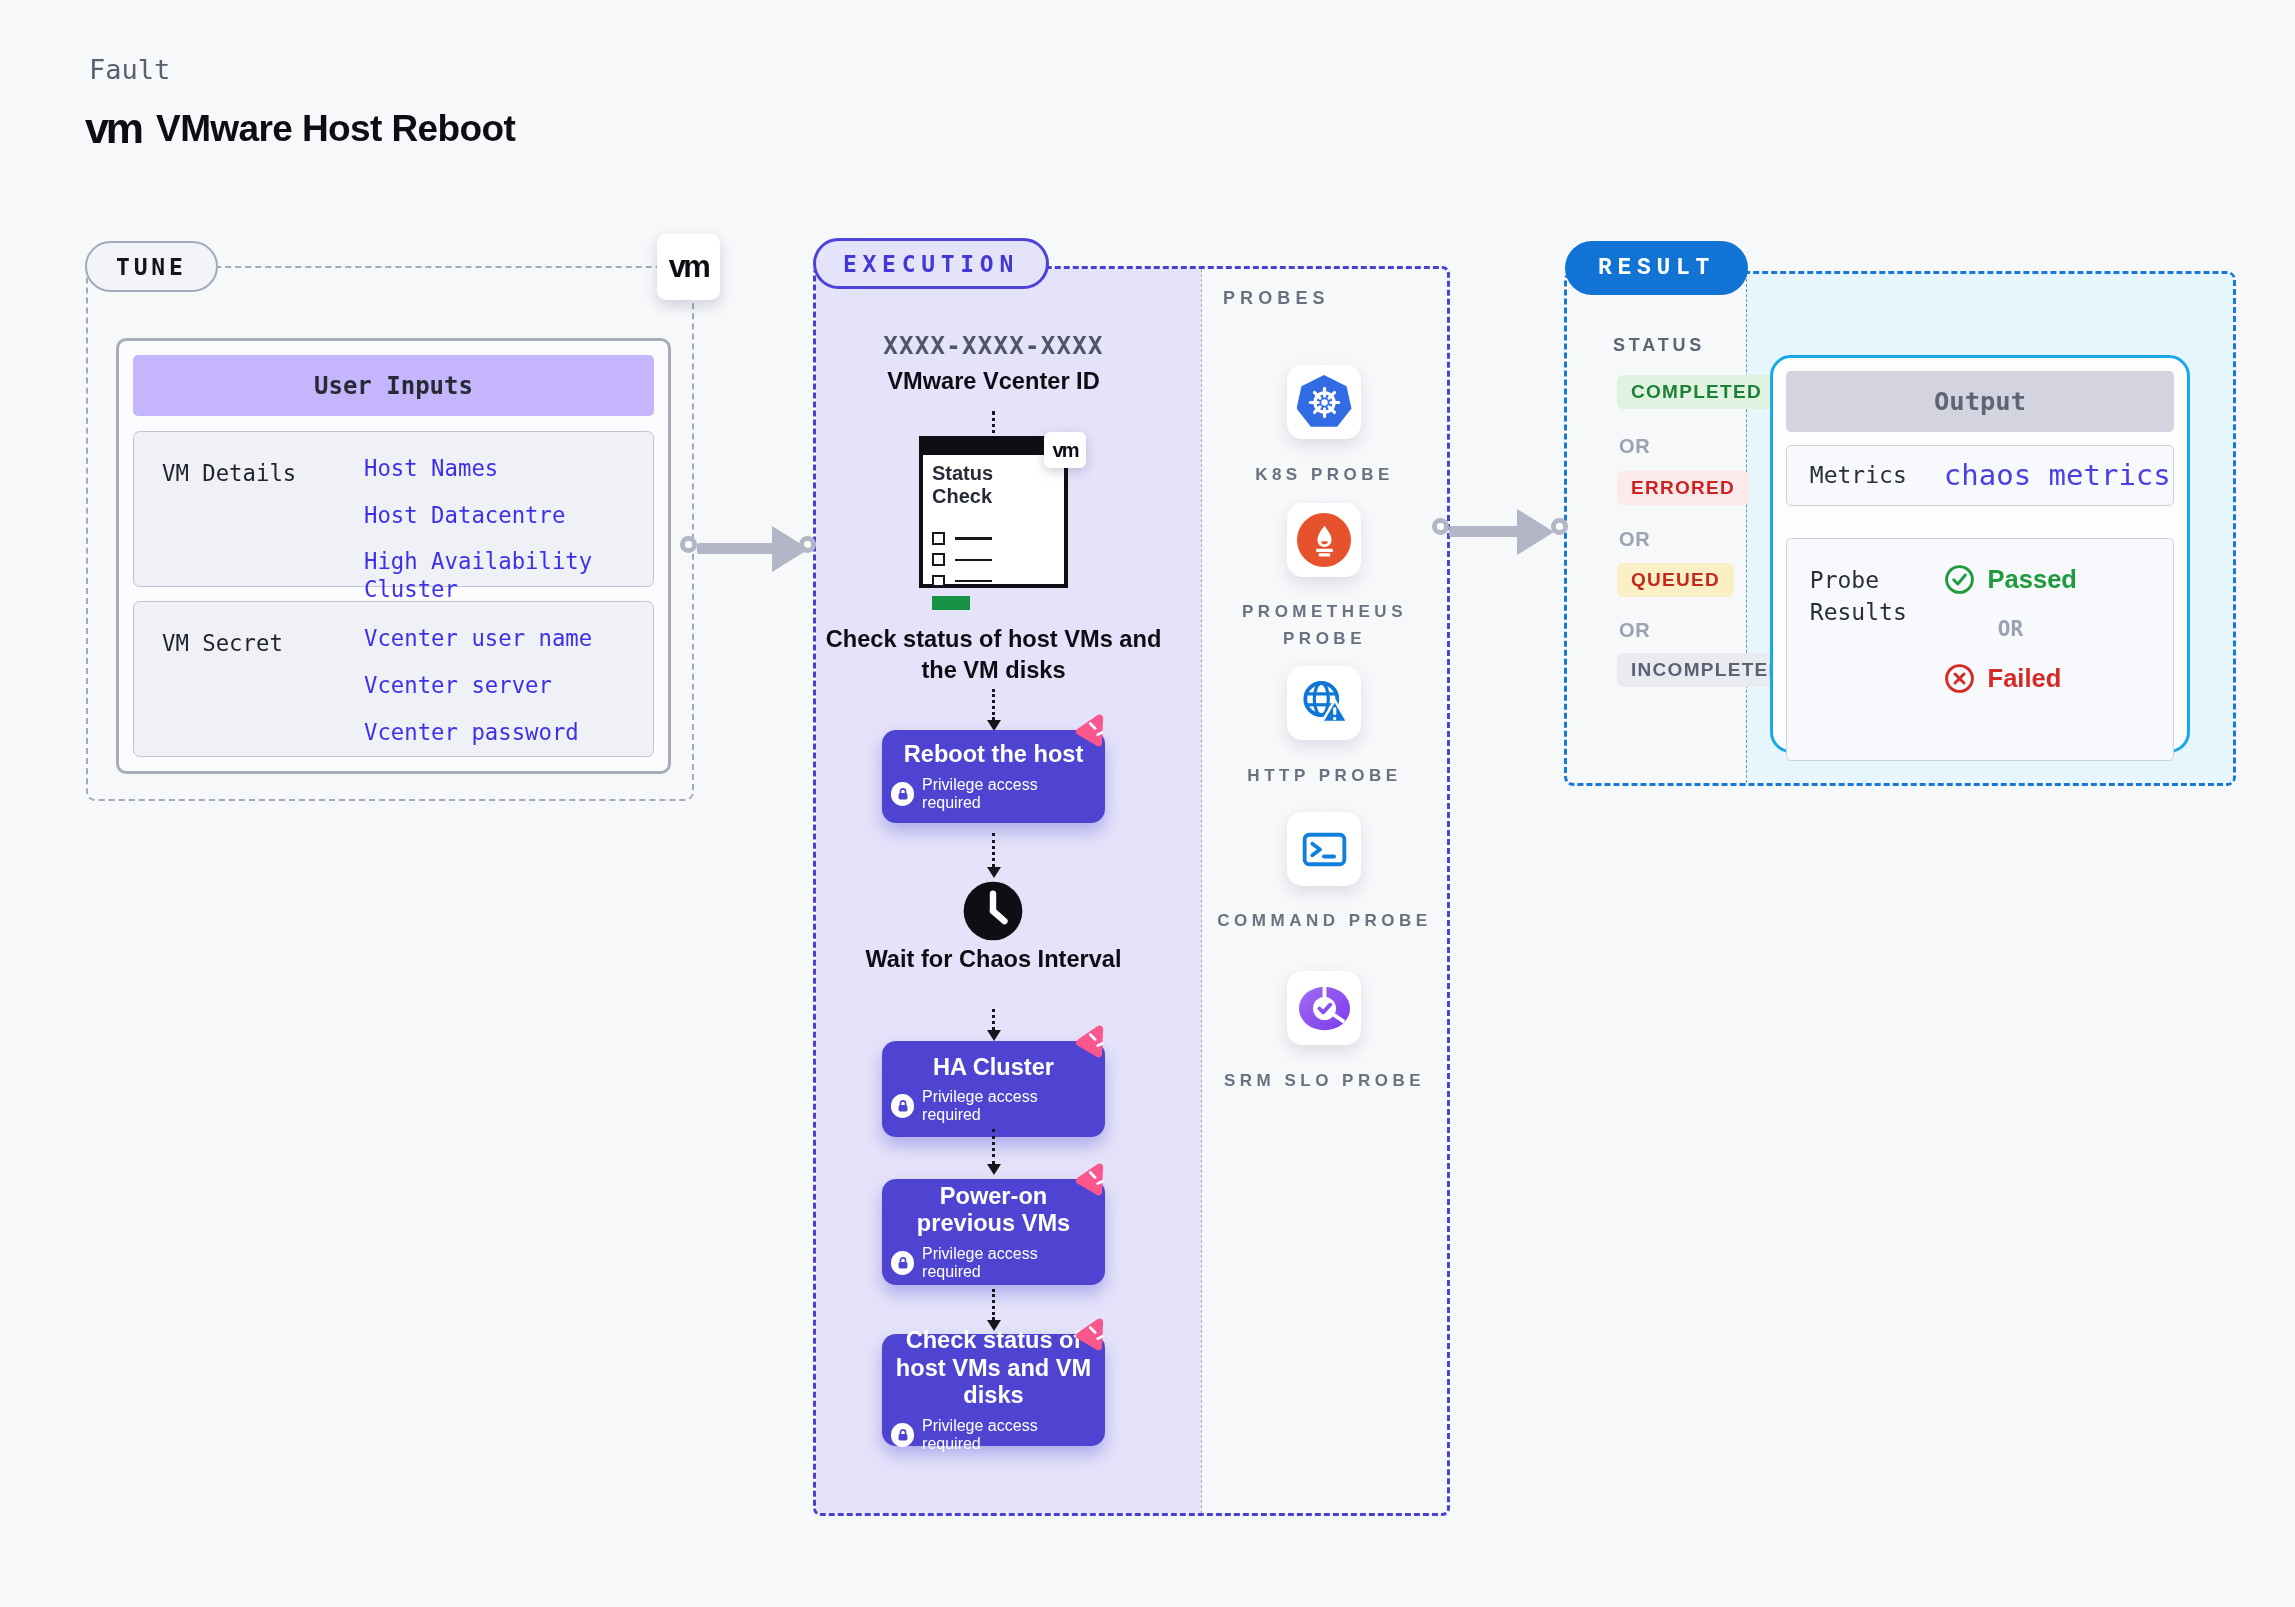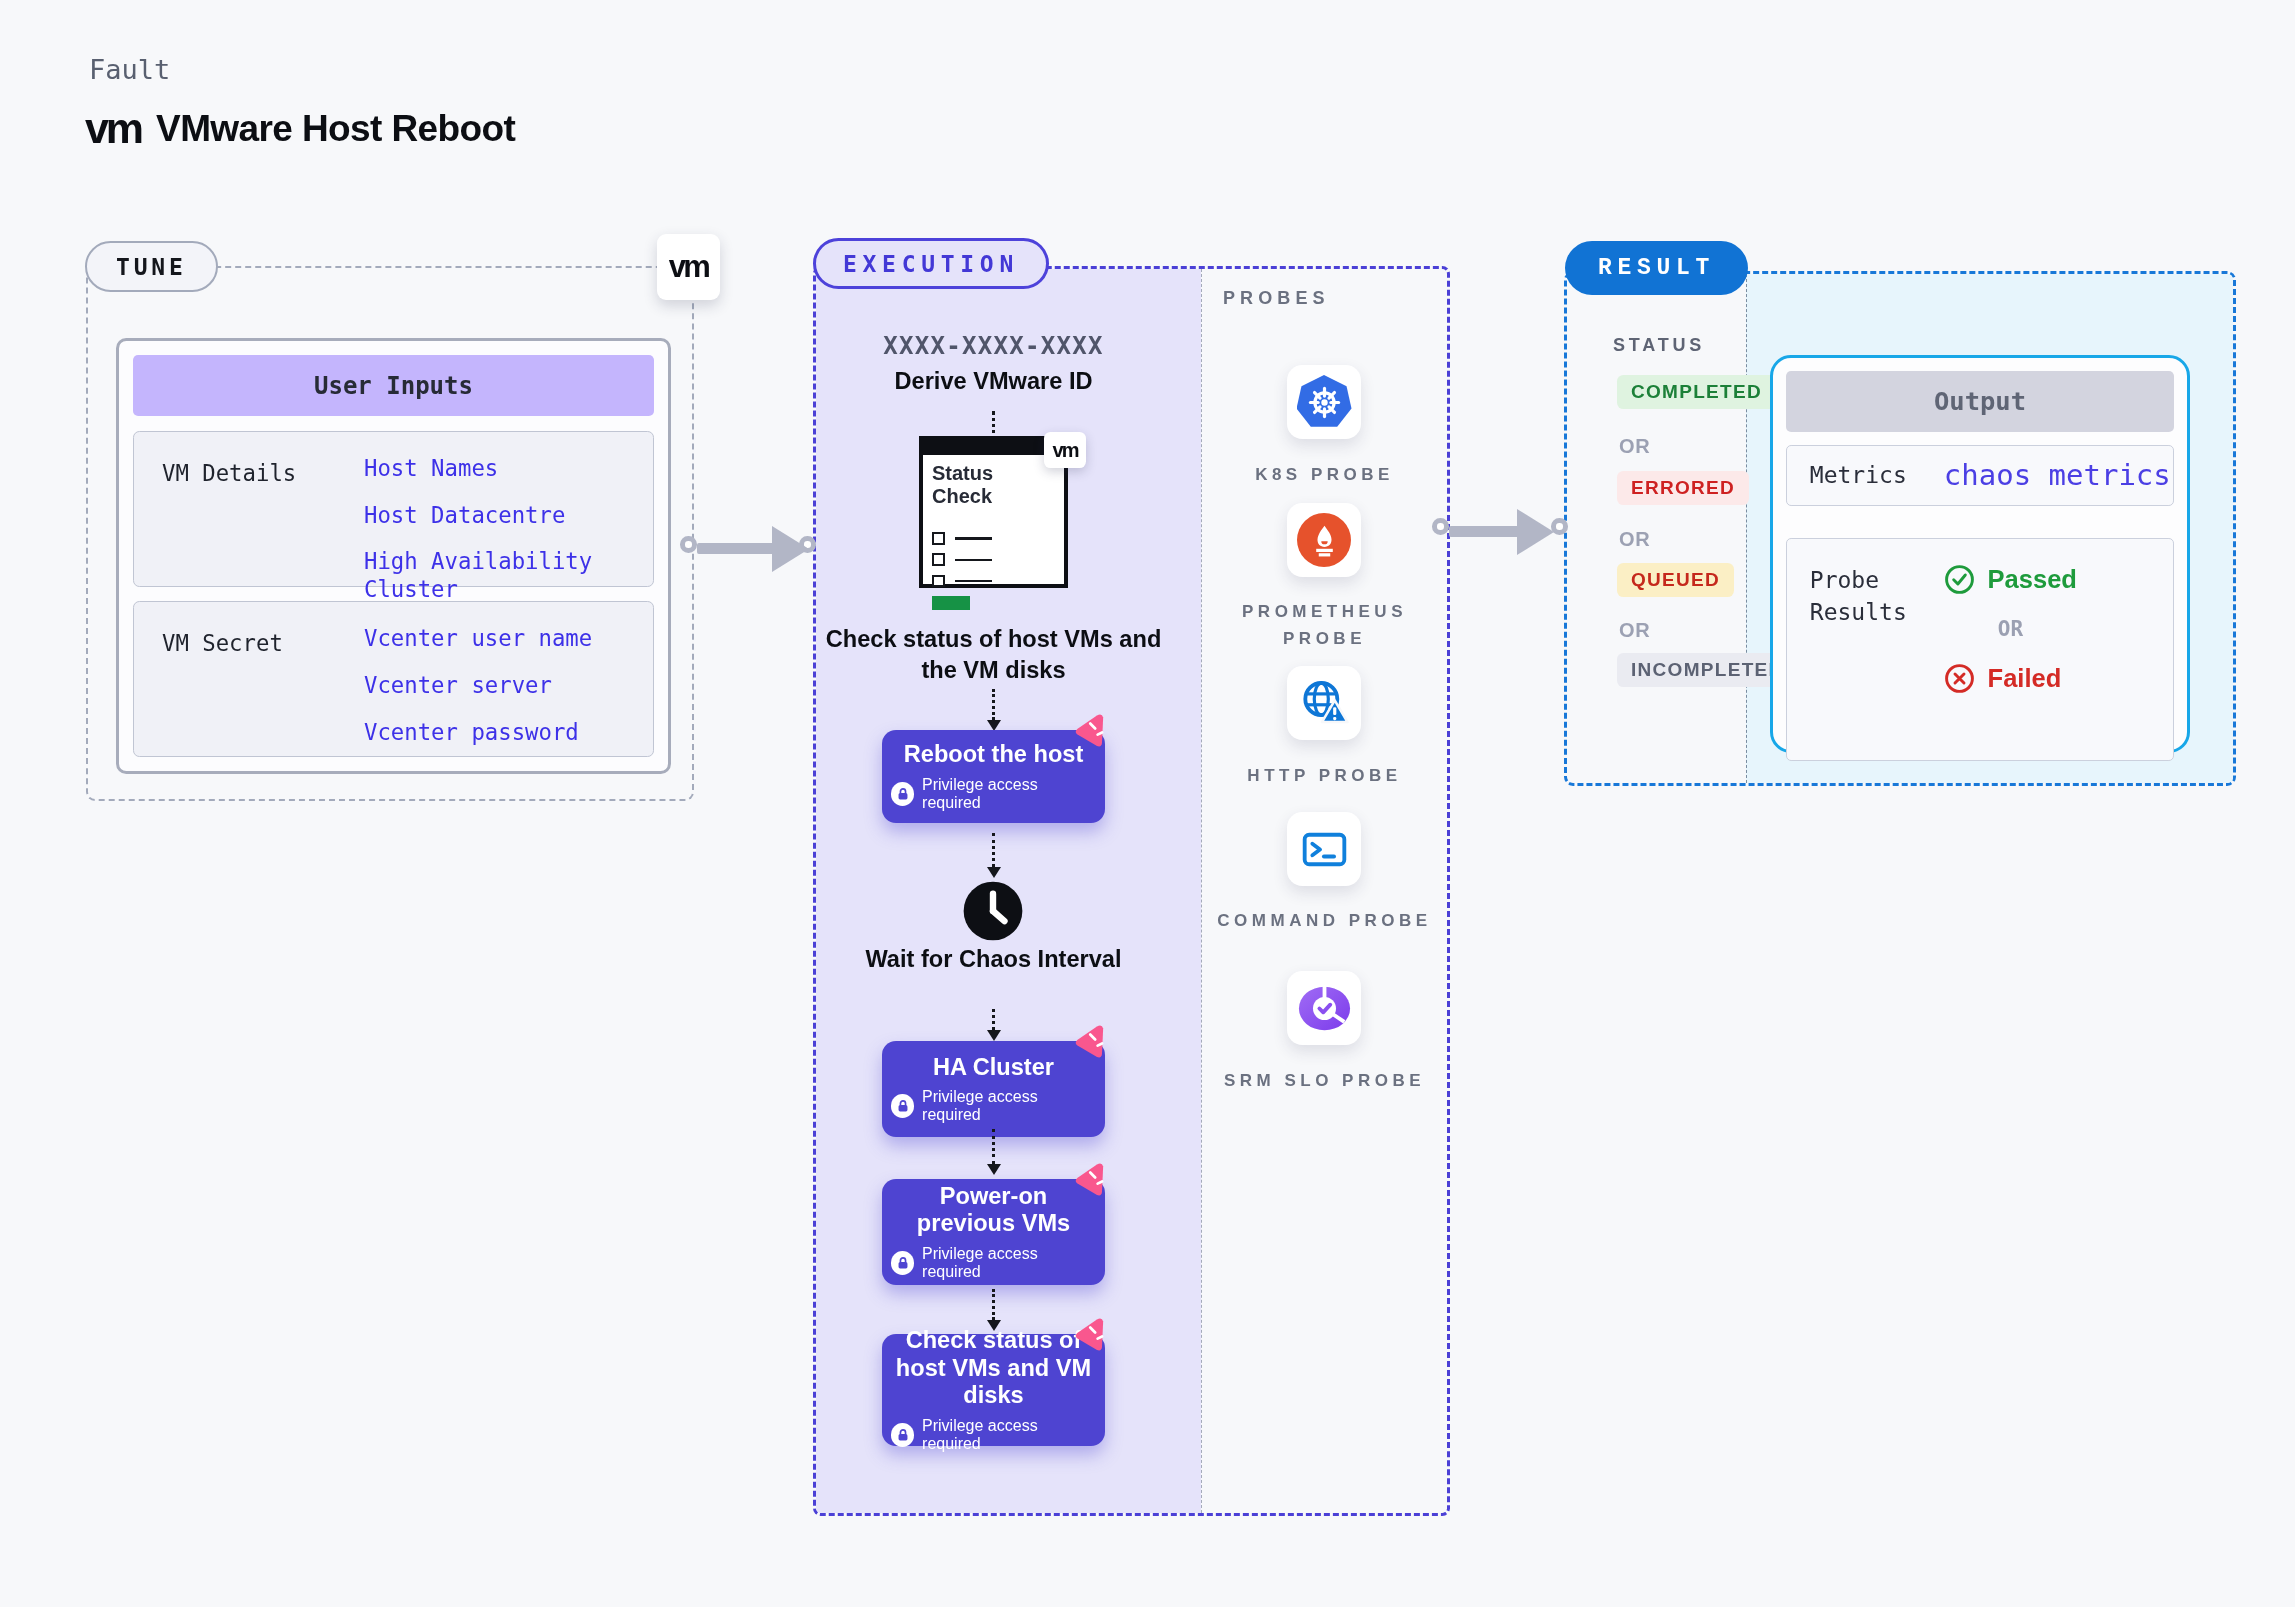--- a/index.html
+++ b/index.html
@@ -168,21 +168,21 @@
   <div class="h-bar" style="left:697px; top:543px; width:78px;"></div>
   <div class="h-circle" style="left:799px; top:536px;"></div>
   <div class="h-head" style="left:772px; top:526px;"></div>
 </div>
 
 <div class="abs exec-panel">
   <div class="exec-fill"></div>
   <div class="exec-divider"></div>
 
   <div class="flow-code mono" style="top:63px;">XXXX-XXXX-XXXX</div>
-  <div class="flow-caption" style="top:97px;">Derive VMware ID</div>
+  <div class="flow-caption" style="top:97px;">VMware Vcenter ID</div>
 
   <div class="varrow" style="left:170px; top:142px; height:47px;">
       <i class="line"></i>
       <i class="head"></i>
     </div>
 
   <div class="status-card" style="top:167px;">
     <div class="titlebar"></div>
     <div class="sc-vm">vm</div>
     <div class="inner">

